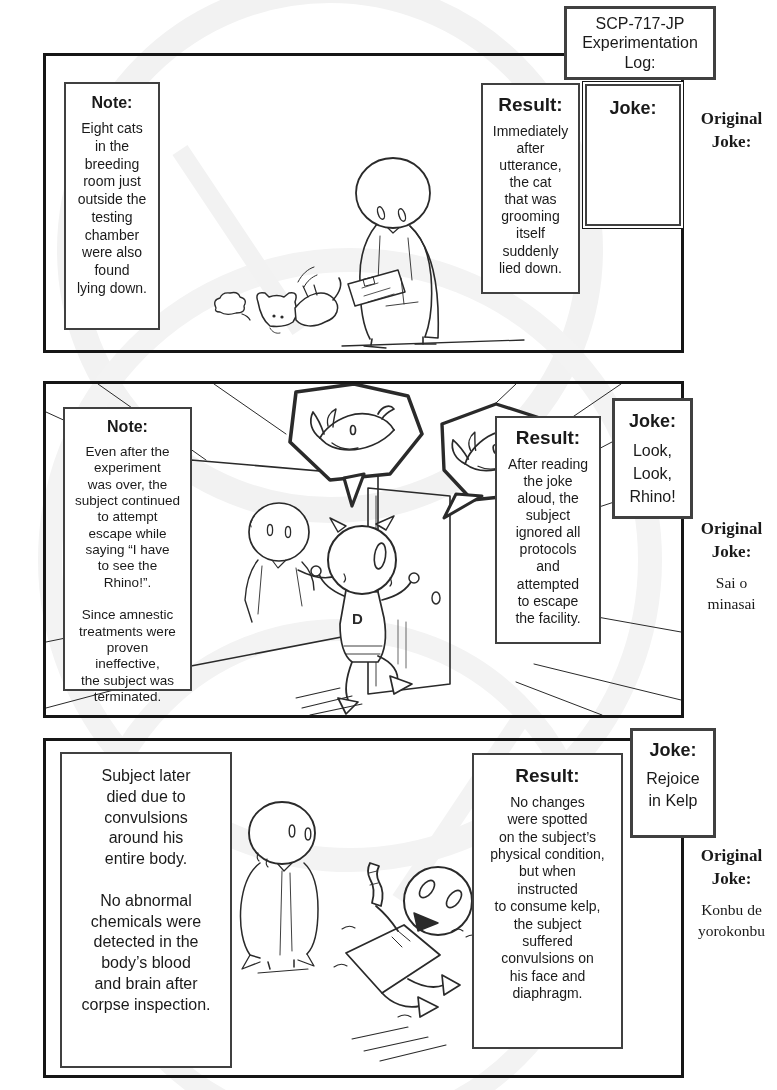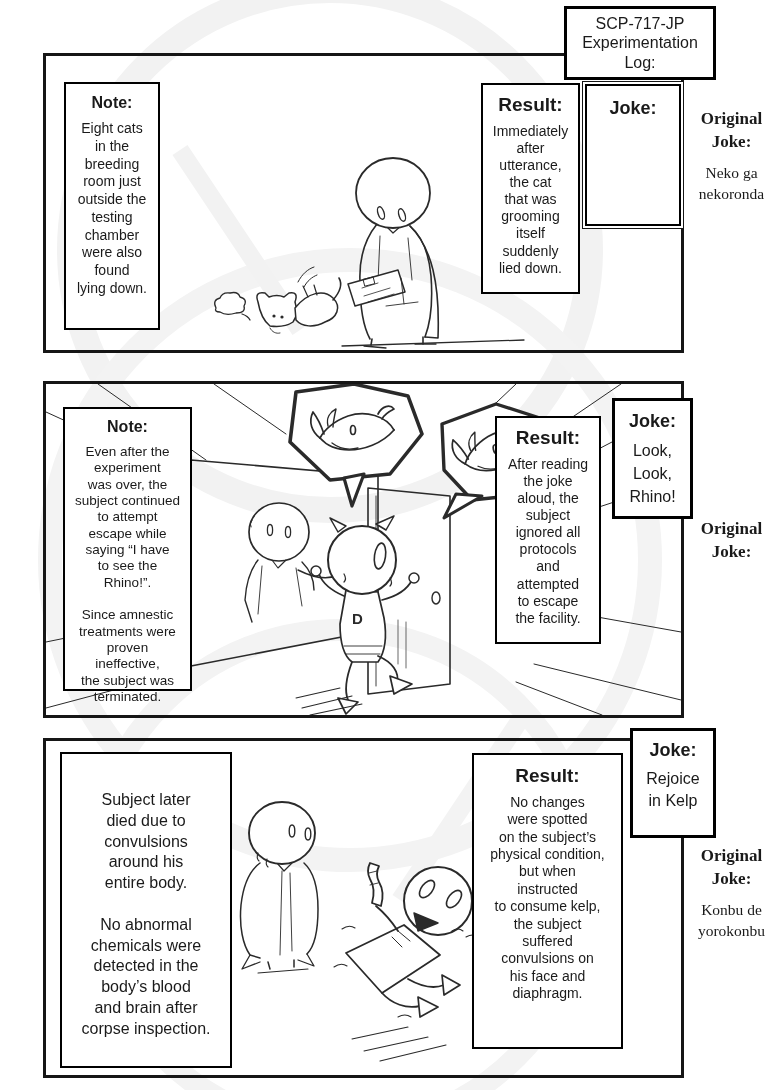--- a/index.html
+++ b/index.html
@@ -4,37 +4,37 @@
 <style>
   html,body{margin:0;padding:0;background:#fff;}
   .page{position:relative;width:777px;height:1090px;background:#fff;overflow:hidden;
         font-family:"Liberation Sans","DejaVu Sans",sans-serif;color:#1a1a1a;}
   .wm{position:absolute;left:0;top:0;z-index:0;}
   .panel{position:absolute;border:3px solid #161616;background:transparent;z-index:1;}
   .panel1{left:43px;top:53px;width:635px;height:294px;}
   .panel2{left:43px;top:381px;width:635px;height:331px;}
   .panel3{left:43px;top:738px;width:635px;height:334px;}
   .art{position:absolute;left:0;top:0;width:100%;height:100%;}
-  .box{position:absolute;background:#fff;border:2px solid #000000;text-align:center;
+  .box{position:absolute;background:#fff;border:2px solid #404040;text-align:center;
        z-index:2;box-sizing:border-box;}
   .preline{white-space:pre-line;}
   .hdr{font-weight:bold;}
   .title-box{left:564px;top:6px;width:152px;height:74px;border-width:3px;z-index:3;
              font-size:16px;line-height:1.22;display:flex;align-items:center;justify-content:center;}
   
   .note1{left:64px;top:82px;width:96px;height:248px;padding-top:10px;}
   .res1{left:481px;top:83px;width:99px;height:211px;padding-top:9px;}
   .joke1{left:585px;top:84px;width:96px;height:142px;padding-top:12px;
          box-shadow:0 0 0 2px #fff,0 0 0 3px #161616;}
   
   .note2{left:63px;top:407px;width:129px;height:284px;padding-top:9px;}
   .res2{left:495px;top:416px;width:106px;height:228px;padding-top:9px;}
   .joke2{left:612px;top:398px;width:81px;height:121px;padding-top:10px;border-width:3px;}
   
-  .left3{left:60px;top:752px;width:172px;height:316px;padding-top:36px;}
+  .left3{left:60px;top:752px;width:172px;height:316px;padding-top:12px;}
   .res3{left:472px;top:753px;width:151px;height:296px;padding-top:10px;}
   .joke3{left:630px;top:728px;width:86px;height:110px;padding-top:9px;border-width:3px;}
   .h20{font-size:16px;margin-bottom:8px;}
   .h19{font-size:19px;margin-bottom:7px;}
   .h18{font-size:18px;margin-bottom:7px;}
   .b15{font-size:14px;line-height:1.27;}
   .b14{font-size:14px;line-height:1.22;}
   .b135{font-size:13.5px;line-height:1.21;}
   .b16{font-size:16px;line-height:1.3;}
   .b17{font-size:17px;line-height:1.45;}
@@ -119,22 +119,20 @@
 itself
 suddenly
 lied down.</div>
   </div>
   <div class="box joke1">
     <div class="hdr h18">Joke:</div>
   </div>
   <div class="margin-note mn1">
     <div class="mh preline">Original
 Joke:</div>
-    <div class="mb preline">Neko ga
-nekoronda</div>
   </div>
 
   <div class="box title-box">
     <div class="preline">SCP-717-JP
 Experimentation
 Log:</div>
   </div>
 
   <section class="panel panel2" style="overflow:hidden;">
     <svg class="art" viewBox="0 0 635 331" fill="none" stroke="#2a2a2a" stroke-width="1.4" stroke-linecap="round" stroke-linejoin="round">
@@ -253,20 +251,22 @@
   </div>
   <div class="box joke2">
     <div class="hdr h18">Joke:</div>
     <div class="preline b16" style="line-height:1.45;">Look,
 Look,
 Rhino!</div>
   </div>
   <div class="margin-note mn2">
     <div class="mh preline">Original
 Joke:</div>
+    <div class="mb preline">Sai o
+minasai</div>
   </div>
 
   <section class="panel panel3">
     <svg class="art" viewBox="0 0 635 334" fill="none" stroke="#2a2a2a" stroke-width="1.5" stroke-linecap="round" stroke-linejoin="round">
       <g>
         <path d="M214 122 C203 130 197 146 195 164 C193 186 197 204 204 214 L214 217"></path>
         <path d="M258 122 C268 131 272 148 272 168 C272 190 268 206 261 213"></path>
         <path d="M231 122 L238 130 L246 122" stroke-width="1.2"></path>
         <path d="M236 130 L234 214 M244 132 L246 210" stroke-width="0.9"></path>
         <path d="M204 214 L196 228 L214 221 M261 213 L268 225 L252 219" stroke-width="1.3"></path>

